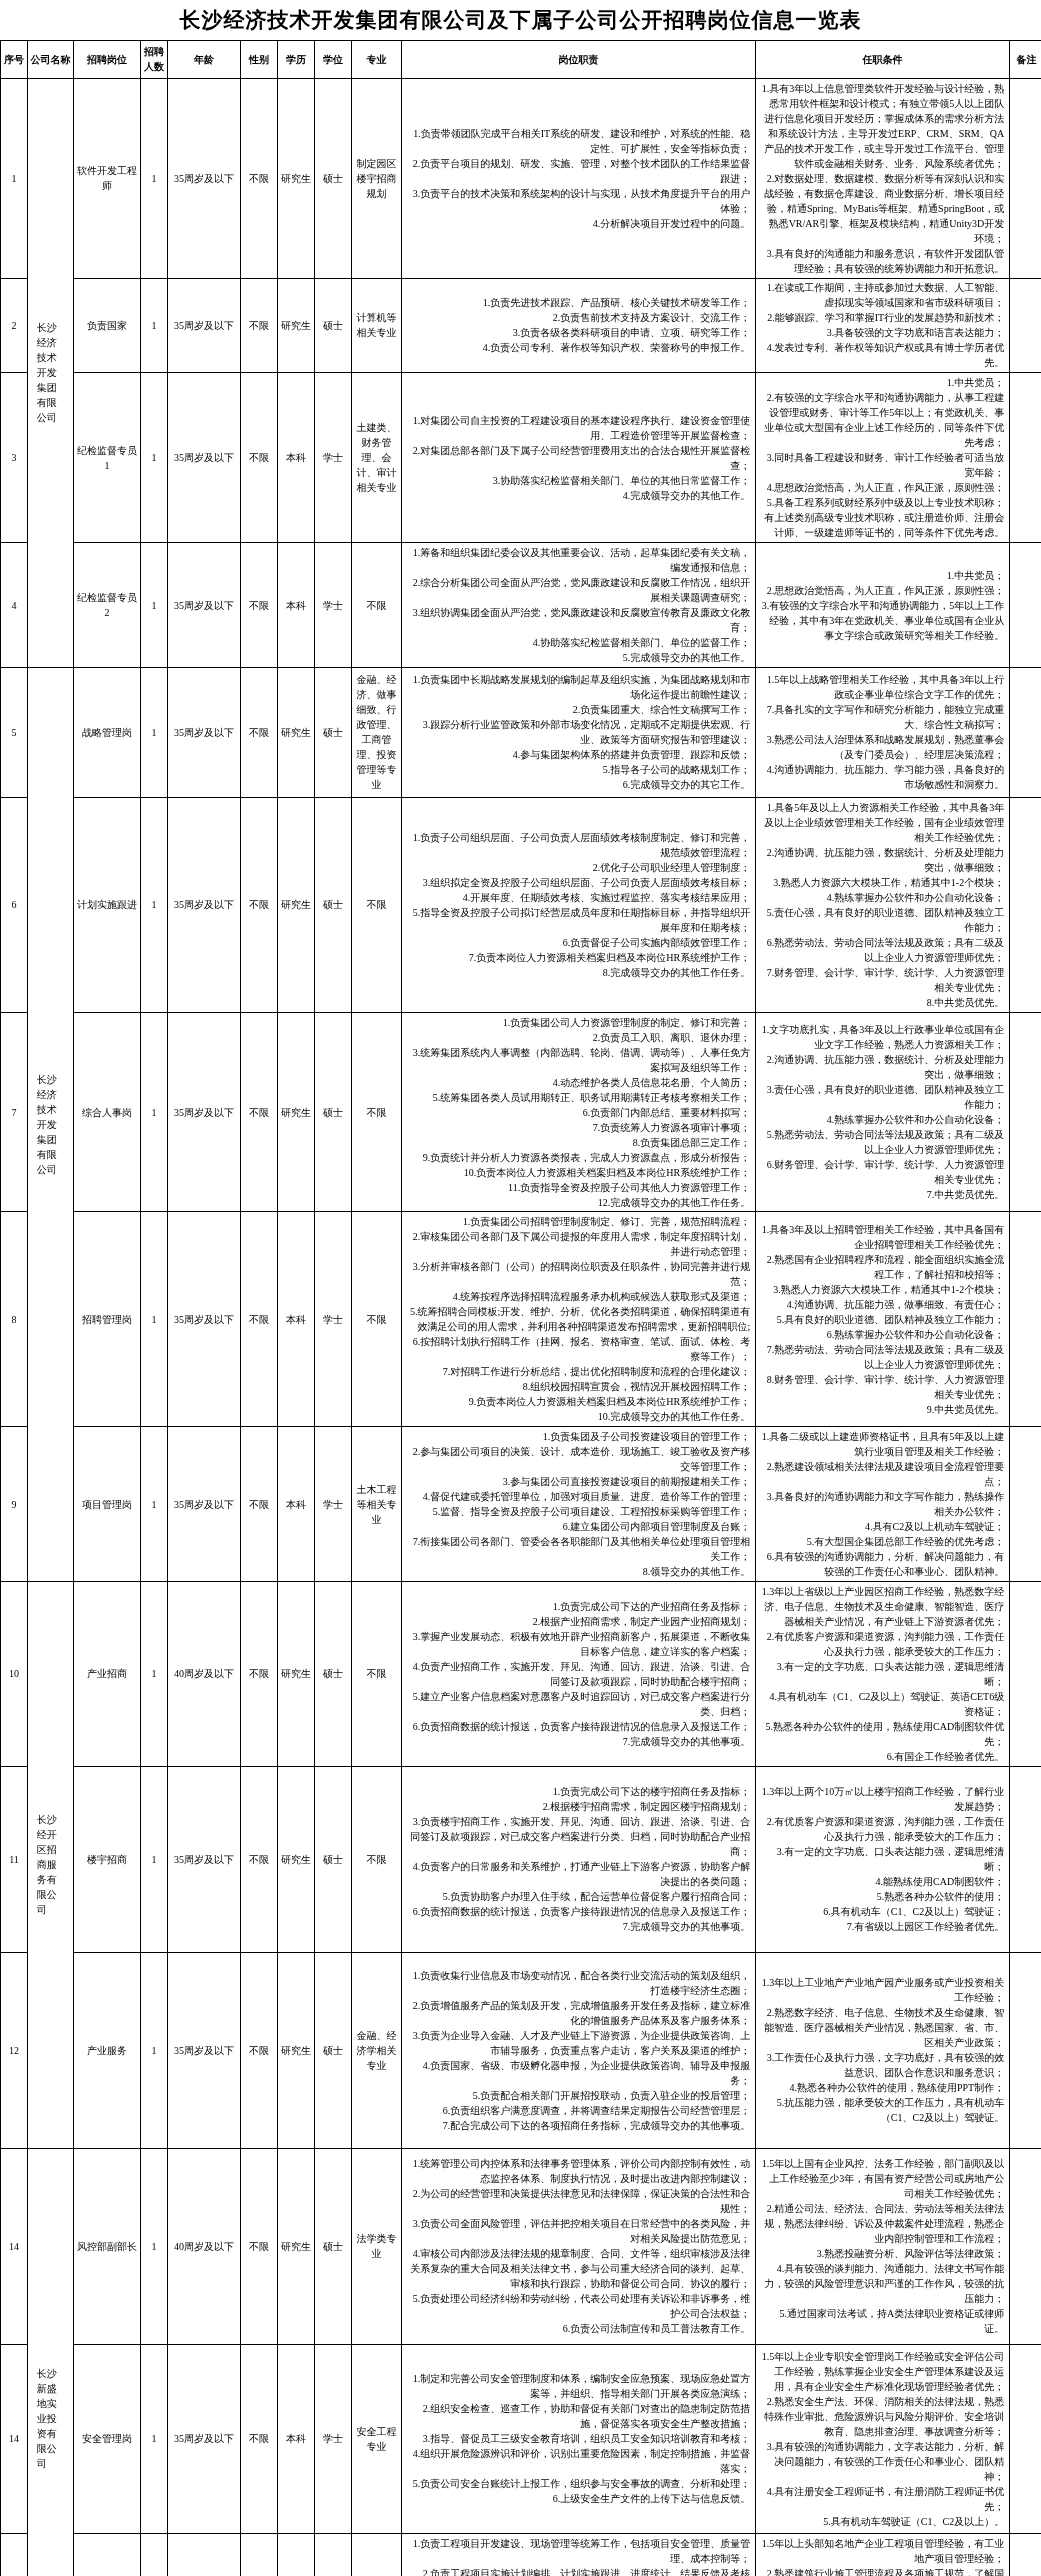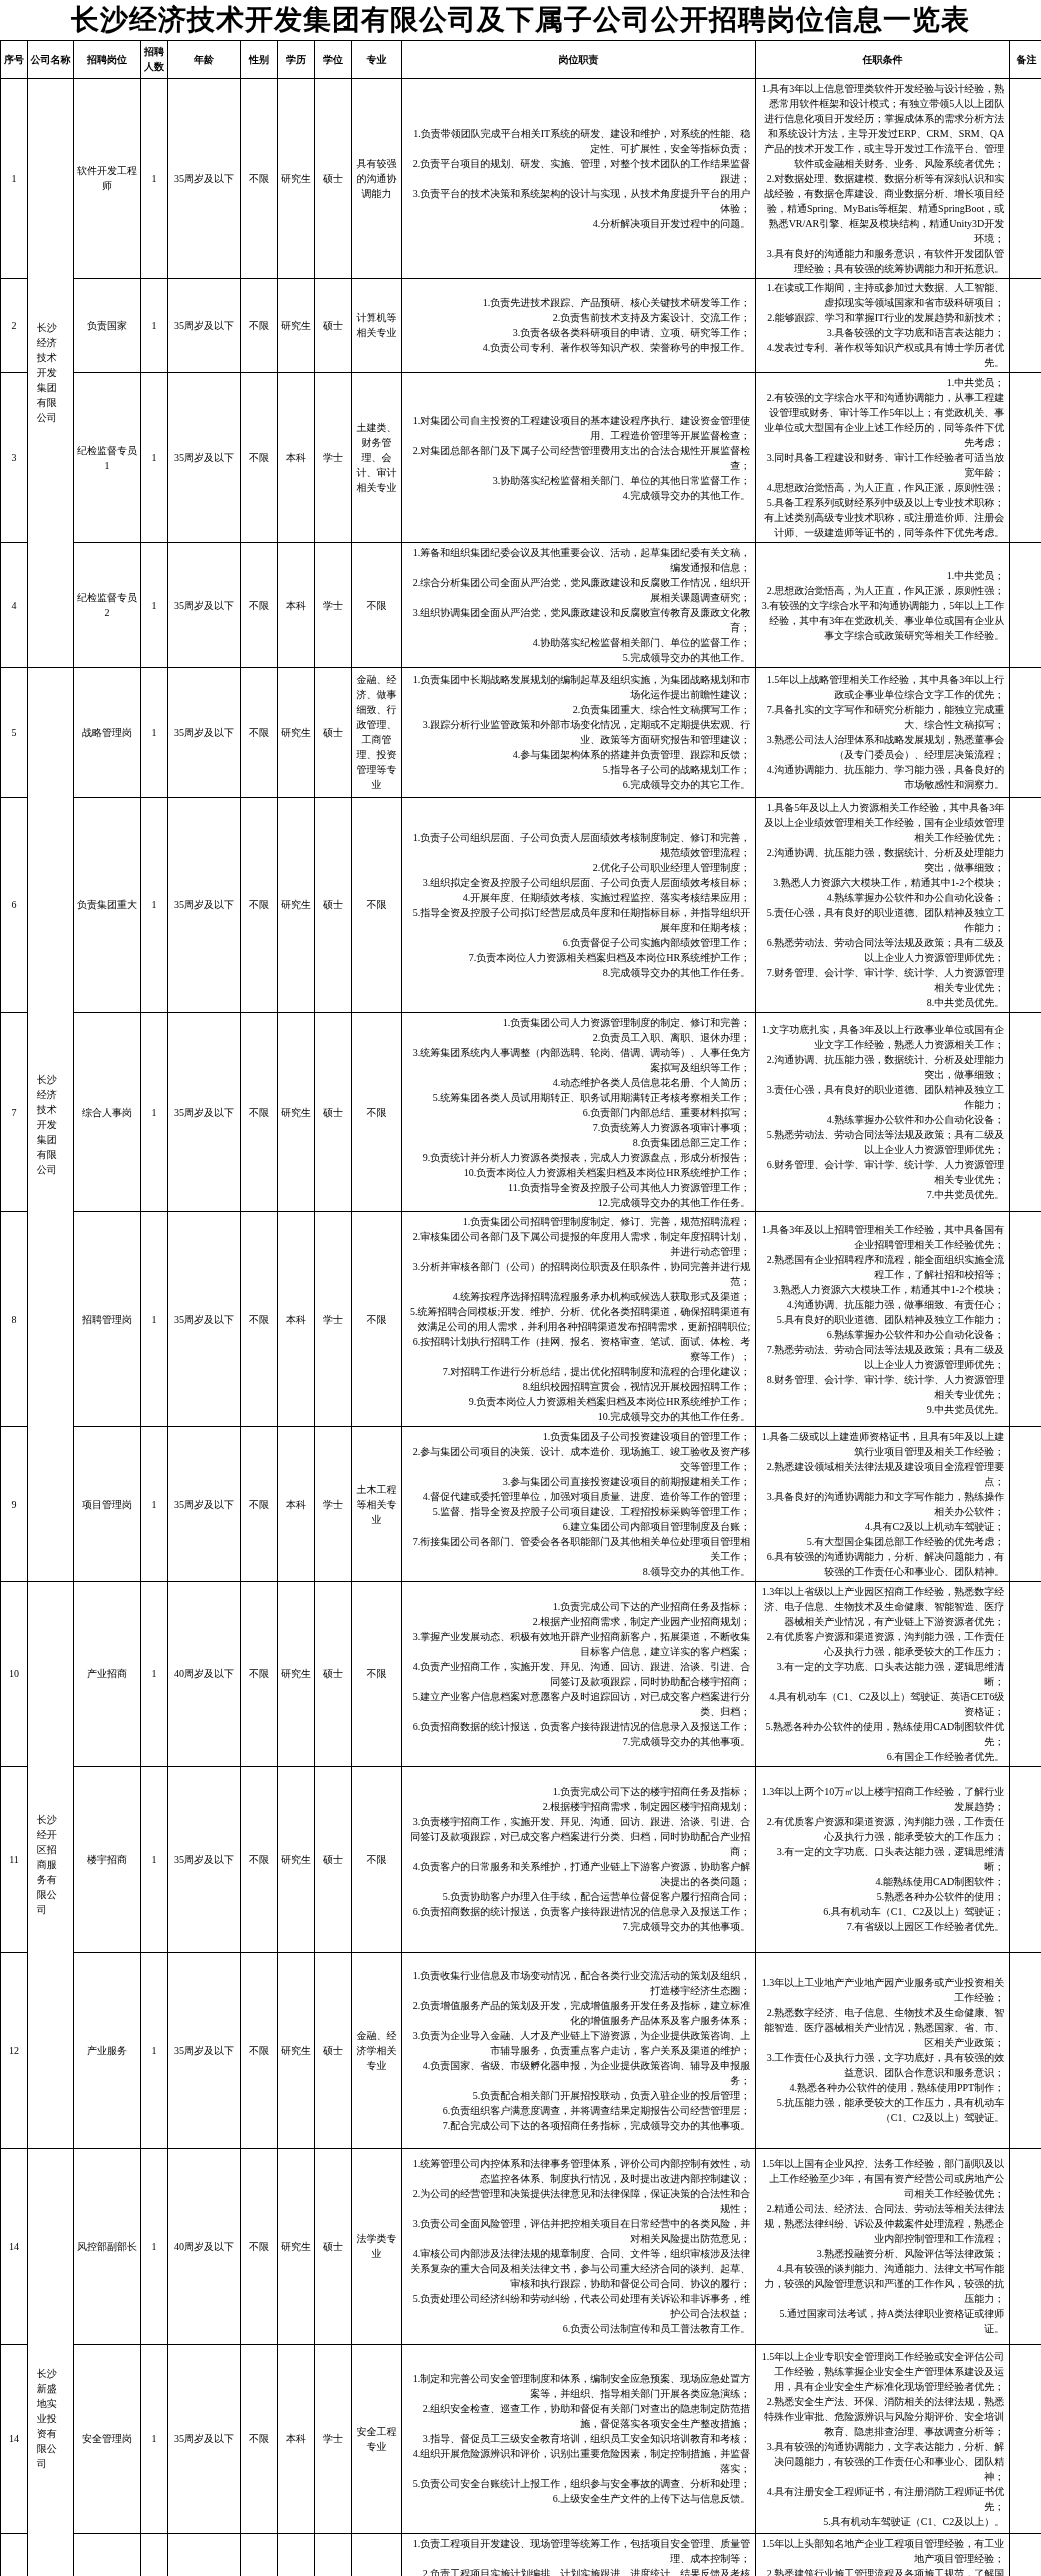--- a/index.html
+++ b/index.html
@@ -1,19 +1,19 @@
 <!DOCTYPE html>
 <html><head>
 <meta charset="utf-8">
 <style>
   html,body{margin:0;padding:0;background:#fff;color:#000;}
   body{font-family:"Liberation Serif","DejaVu Serif",serif;}
   .sheet{width:1041px;margin:0 auto;background:#fff;}
   .title{height:40px;display:flex;align-items:center;justify-content:center;
-         font-size:28px;font-weight:bold;letter-spacing:1px;}
+         font-size:21px;font-weight:bold;letter-spacing:1px;}
   table{border-collapse:collapse;table-layout:fixed;width:1041px;}
   th,td{border:1px solid #000;padding:1px 2.9px;font-size:10px;line-height:1.5;
         vertical-align:middle;overflow:hidden;word-break:break-all;}
   th{font-weight:bold;text-align:center;height:33px;padding:1.9px;}
   td.c{text-align:center;}
   td.long{text-align:right;white-space:pre-line;padding:1.9px 4.8px;}
   td.company{text-align:left;padding:0 8.7px;}
   td.note{background:#fff;}
 </style>
 </head>
@@ -56,21 +56,21 @@
     <tbody>
       <tr style="height:181px">
         <td class="c">1</td>
         <td class="company" rowspan="4">长沙经济技术开发集团有限公司</td>
         <td class="c">软件开发工程师</td>
         <td class="c">1</td>
         <td class="c">35周岁及以下</td>
         <td class="c">不限</td>
         <td class="c">研究生</td>
         <td class="c">硕士</td>
-        <td class="c">具有较强的沟通协调能力</td>
+        <td class="c">制定园区楼宇招商规划</td>
         <td class="long">1.负责带领团队完成平台相关IT系统的研发、建设和维护，对系统的性能、稳定性、可扩展性，安全等指标负责；
 2.负责平台项目的规划、研发、实施、管理，对整个技术团队的工作结果监督跟进；
 3.负责平台的技术决策和系统架构的设计与实现，从技术角度提升平台的用户体验；
 4.分析解决项目开发过程中的问题。</td>
         <td class="long">1.具有3年以上信息管理类软件开发经验与设计经验，熟悉常用软件框架和设计模式；有独立带领5人以上团队进行信息化项目开发经历；掌握成体系的需求分析方法和系统设计方法，主导开发过ERP、CRM、SRM、QA产品的技术开发工作，或主导开发过工作流平台、管理软件或金融相关财务、业务、风险系统者优先；
 2.对数据处理、数据建模、数据分析等有深刻认识和实战经验，有数据仓库建设、商业数据分析、增长项目经验，精通Spring、MyBatis等框架、精通SpringBoot，或熟悉VR/AR引擎、框架及模块结构，精通Unity3D开发环境；
 3.具有良好的沟通能力和服务意识，有软件开发团队管理经验；具有较强的统筹协调能力和开拓意识。</td>
         <td class="note"></td>
       </tr>
       <tr style="height:92px">
@@ -148,21 +148,21 @@
 5.指导各子公司的战略规划工作；
 6.完成领导交办的其它工作。</td>
         <td class="long">1.5年以上战略管理相关工作经验，其中具备3年以上行政或企事业单位综合文字工作的优先；
 7.具备扎实的文字写作和研究分析能力，能独立完成重大、综合性文稿拟写；
 3.熟悉公司法人治理体系和战略发展规划，熟悉董事会（及专门委员会）、经理层决策流程；
 4.沟通协调能力、抗压能力、学习能力强，具备良好的市场敏感性和洞察力。</td>
         <td class="note"></td>
       </tr>
       <tr style="height:183px">
         <td class="c">6</td>
-        <td class="c">负责集团重大</td>
+        <td class="c">计划实施跟进</td>
         <td class="c">1</td>
         <td class="c">35周岁及以下</td>
         <td class="c">不限</td>
         <td class="c">研究生</td>
         <td class="c">硕士</td>
         <td class="c">不限</td>
         <td class="long">1.负责子公司组织层面、子公司负责人层面绩效考核制度制定、修订和完善，规范绩效管理流程；
 2.优化子公司职业经理人管理制度；
 3.组织拟定全资及控股子公司组织层面、子公司负责人层面绩效考核目标；
 4.开展年度、任期绩效考核、实施过程监控、落实考核结果应用；

